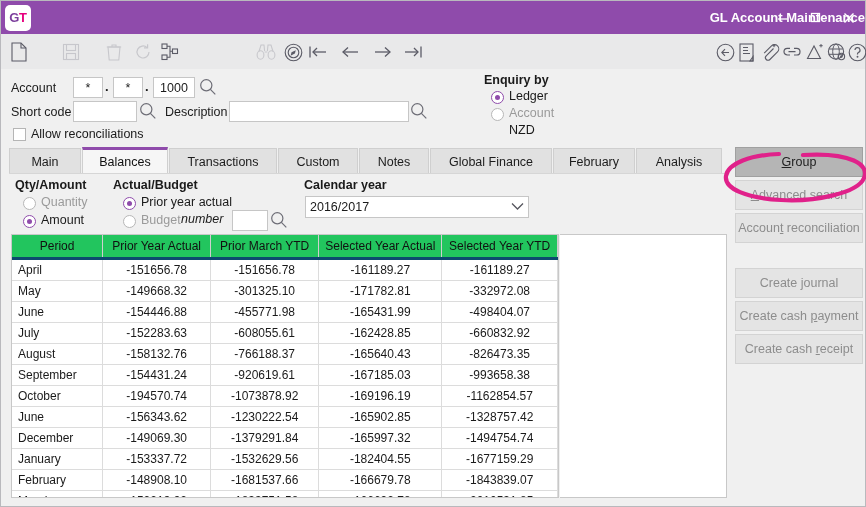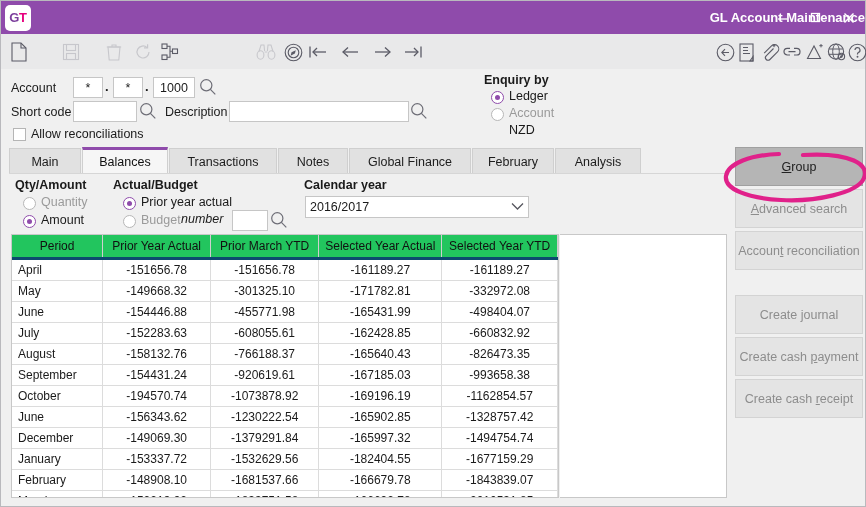--- a/index.html
+++ b/index.html
@@ -220,21 +220,21 @@
     box-sizing: border-box;
   }
 
   
   .rightcol {
     position: absolute;
     left: 734px; top: 146px;
     width: 128px;
   }
   .sidebtn {
-    width: 128px; height: 39px;
+    width: 128px; height: 30px;
     margin-bottom: 3px;
     background: #e4e4e4;
     border: 1px solid #d3d3d3;
     color: #8d8d8d;
     font-size: 12.5px;
     display: flex; align-items: center; justify-content: center;
     box-sizing: border-box;
   }
   .sidebtn.primary {
     background: #b5b5b5;
@@ -454,20 +454,23 @@
 
   <div class="tabs">
     <div class="tab" style="width:72px;">
         <span>Main</span>
       </div>
     <div class="tab active" style="width:86px;">
         <span>Balances</span>
       </div>
     <div class="tab" style="width:108px;">
         <span>Transactions</span>
+      </div>
+    <div class="tab" style="width:80px;">
+        <span>Custom</span>
       </div>
     <div class="tab" style="width:70px;">
         <span>Notes</span>
       </div>
     <div class="tab" style="width:122px;">
         <span>Global Finance</span>
       </div>
     <div class="tab" style="width:82px;">
         <span>February</span>
       </div>

